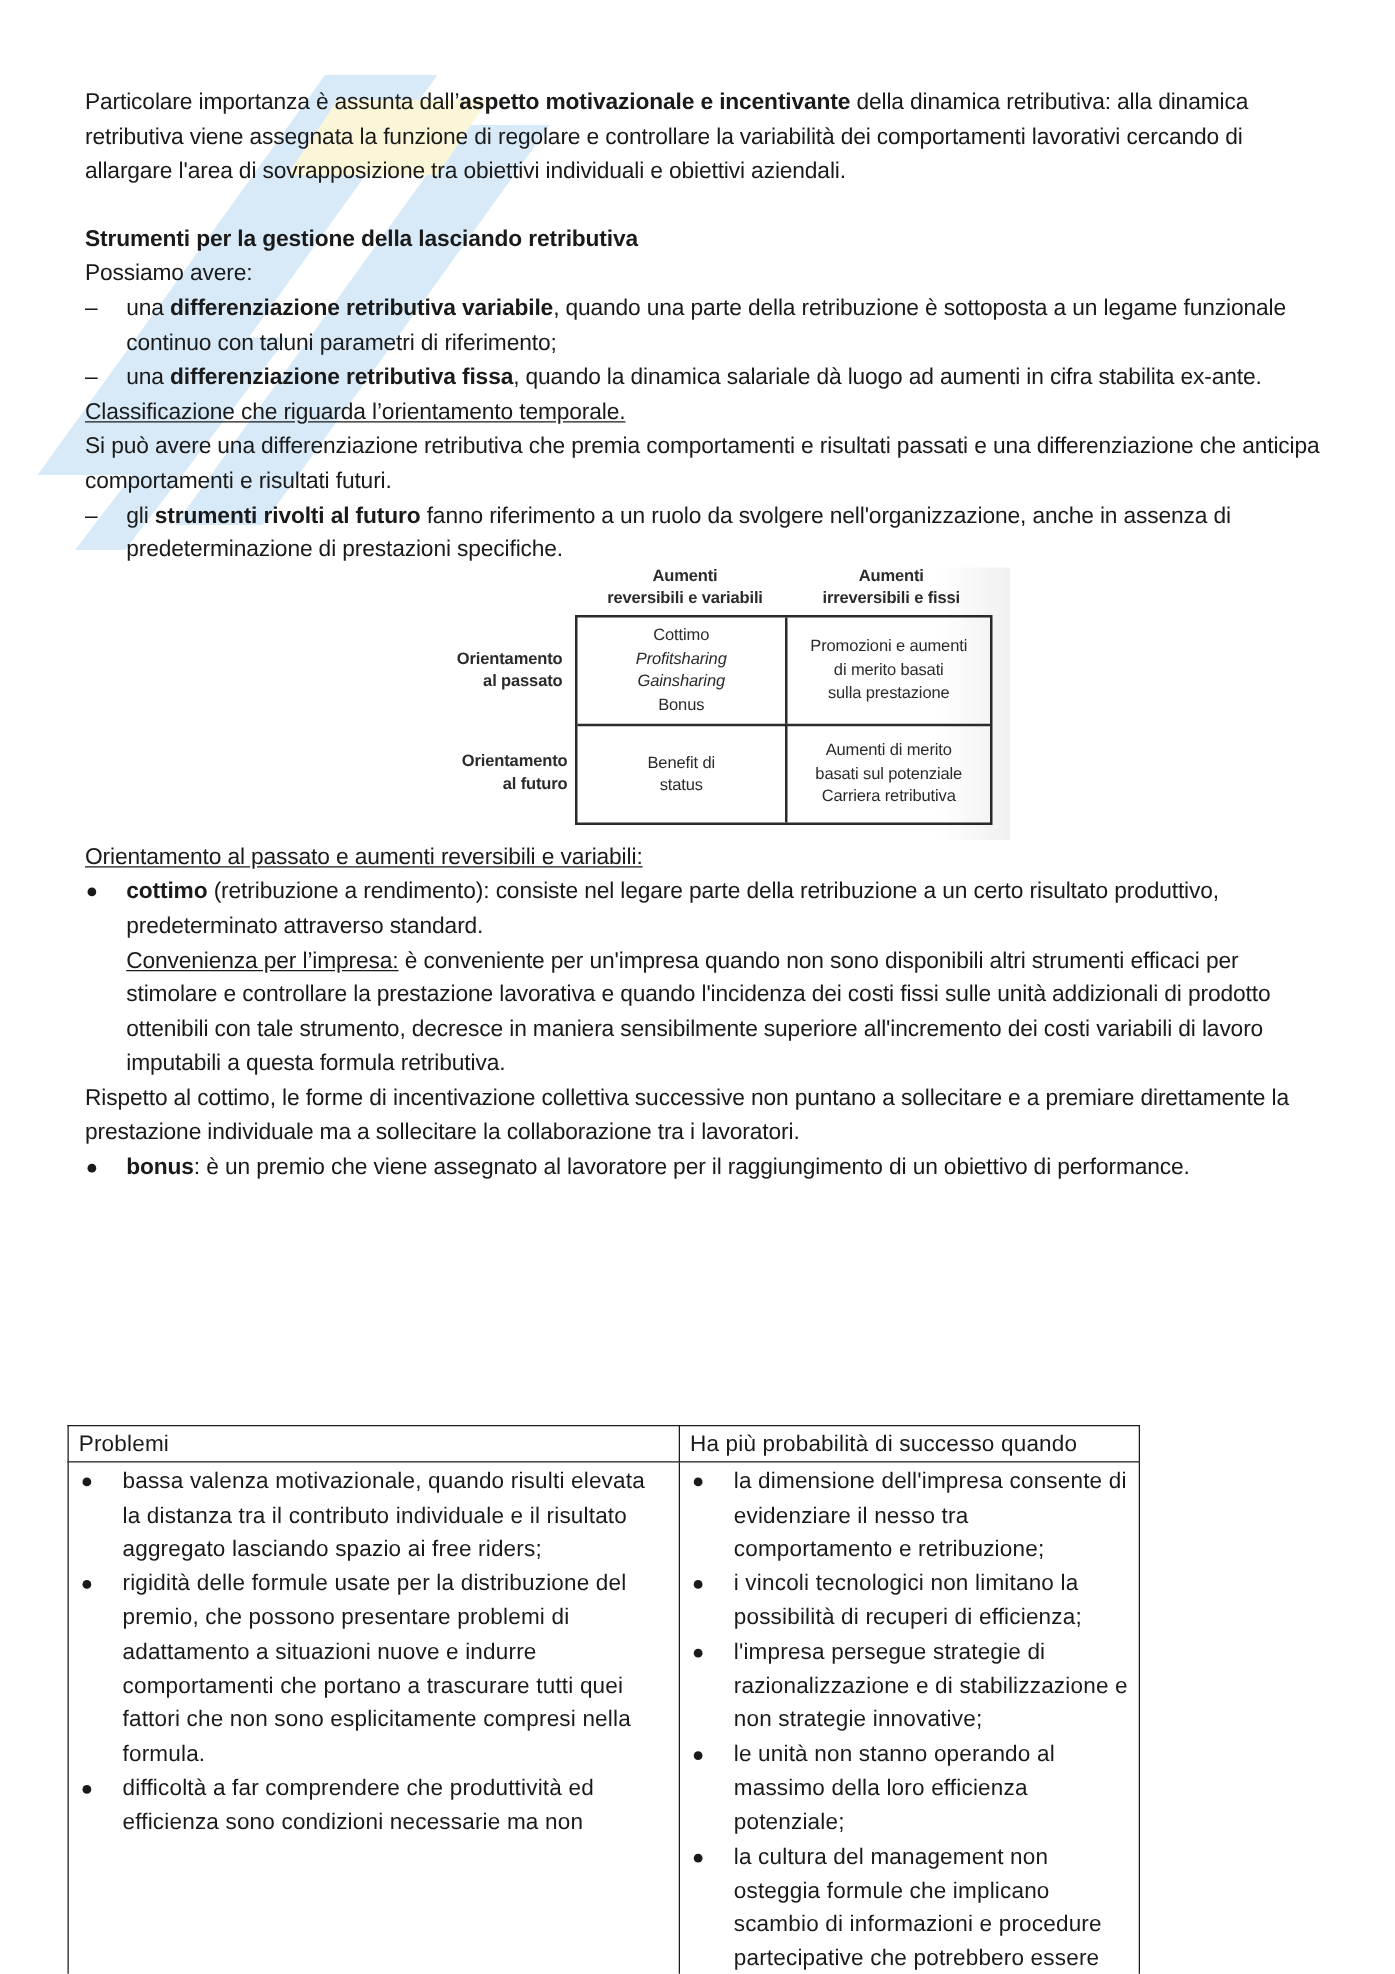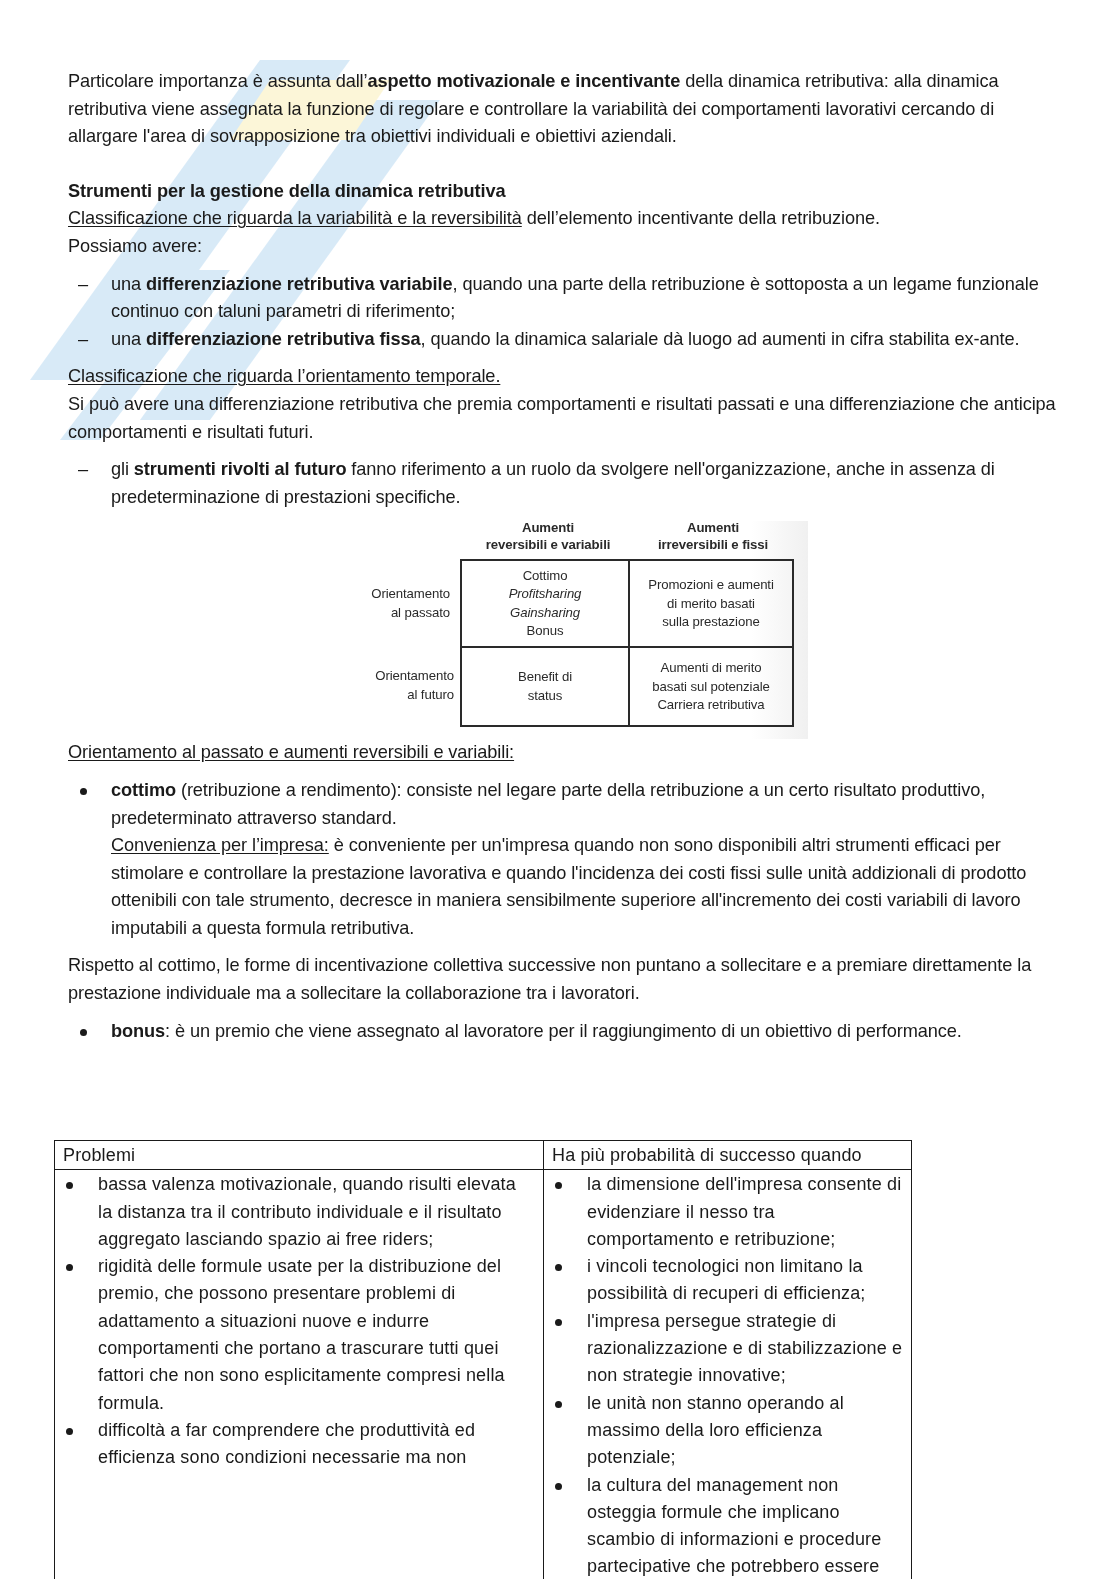--- a/index.html
+++ b/index.html
@@ -13,40 +13,40 @@
     pointer-events: none; z-index: 0;
   }
   .page {
     position: absolute; left: 68px; top: 68px; width: 990px; z-index: 1;
     font-size: 18.2px; line-height: 27.6px; letter-spacing: -0.1px;
   }
   p { margin: 0; }
   .gap { height: 27px; }
   b { font-weight: bold; }
   u { text-decoration: underline; text-underline-offset: 2px; }
-  .dash-list, .dot-list { margin: 10px; padding: 0; list-style: none; }
+  .dash-list, .dot-list { margin: 0; padding: 0; list-style: none; }
   .dash-list li, .dot-list li { position: relative; padding-left: 33px; }
   .dash-list li::before {
     content: "\2013"; position: absolute; left: 0; top: 0;
   }
   .dot-list li .bullet {
     position: absolute; left: 2px; top: 11px; width: 7px; height: 7px;
     background: #1a1a1a; border-radius: 50%;
   }
   
   .matrix {
     position: relative; width: 470px; height: 218px; margin: 0 0 0 270px;
     font-size: 13.2px; line-height: 18.5px; color: #2a2a2a;
     background: linear-gradient(90deg, #ffffff 0%, #ffffff 88%, #f0f0f0 100%);
   }
   .matrix .col-h {
     position: absolute; top: -2px; text-align: center; font-weight: bold; line-height: 17px;
   }
   .matrix .row-h {
-    position: absolute; text-align: right; font-weight: normal; width: 112px; left: 0;
+    position: absolute; text-align: right; font-weight: bold; width: 112px; left: 0;
   }
   .matrix .grid {
     position: absolute; left: 122px; top: 38px; width: 334px; height: 168px;
     border: 2px solid #2a2a2a; box-sizing: border-box;
     display: grid; grid-template-columns: 166px 1fr; grid-template-rows: 85px 1fr;
   }
   .matrix .cell {
     display: flex; align-items: center; justify-content: center; text-align: center;
     flex-direction: column;
   }
@@ -83,24 +83,21 @@
     <polygon points="250,40 370,40 330,100 210,100" fill="#f2d230"></polygon>
     <polygon points="40,400 170,230 210,230 80,400" fill="#2f8fd6"></polygon>
   </g>
 </svg>
 
 <div class="page">
   <p>
     <span>Particolare importanza è assunta dall’</span><b>aspetto motivazionale e incentivante</b><span> della dinamica retributiva: alla dinamica retributiva viene assegnata la funzione di regolare e controllare la variabilità dei comportamenti lavorativi cercando di allargare l'area di sovrapposizione tra obiettivi individuali e obiettivi aziendali.</span>
   </p>
   <div class="gap"></div>
-  <p><b>Strumenti per la gestione della dinamica retributiva</b></p>
-  <p>
-    <u>Classificazione che riguarda la variabilità e la reversibilità</u><span> dell’elemento incentivante della retribuzione.</span>
-  </p>
+  <p><b>Strumenti per la gestione della lasciando retributiva</b></p>
   <p>Possiamo avere:</p>
   <ul class="dash-list">
     <li><span>una </span><b>differenziazione retributiva variabile</b><span>, quando una parte della retribuzione è sottoposta a un legame funzionale continuo con taluni parametri di riferimento;</span></li>
     <li><span>una </span><b>differenziazione retributiva fissa</b><span>, quando la dinamica salariale dà luogo ad aumenti in cifra stabilita ex-ante.</span></li>
   </ul>
   <p><u>Classificazione che riguarda l’orientamento temporale.</u></p>
   <p>Si può avere una differenziazione retributiva che premia comportamenti e risultati passati e una differenziazione che anticipa comportamenti e risultati futuri.</p>
   <ul class="dash-list">
     <li><span>gli </span><b>strumenti rivolti al futuro</b><span> fanno riferimento a un ruolo da svolgere nell'organizzazione, anche in assenza di predeterminazione di prestazioni specifiche.</span></li>
   </ul>

